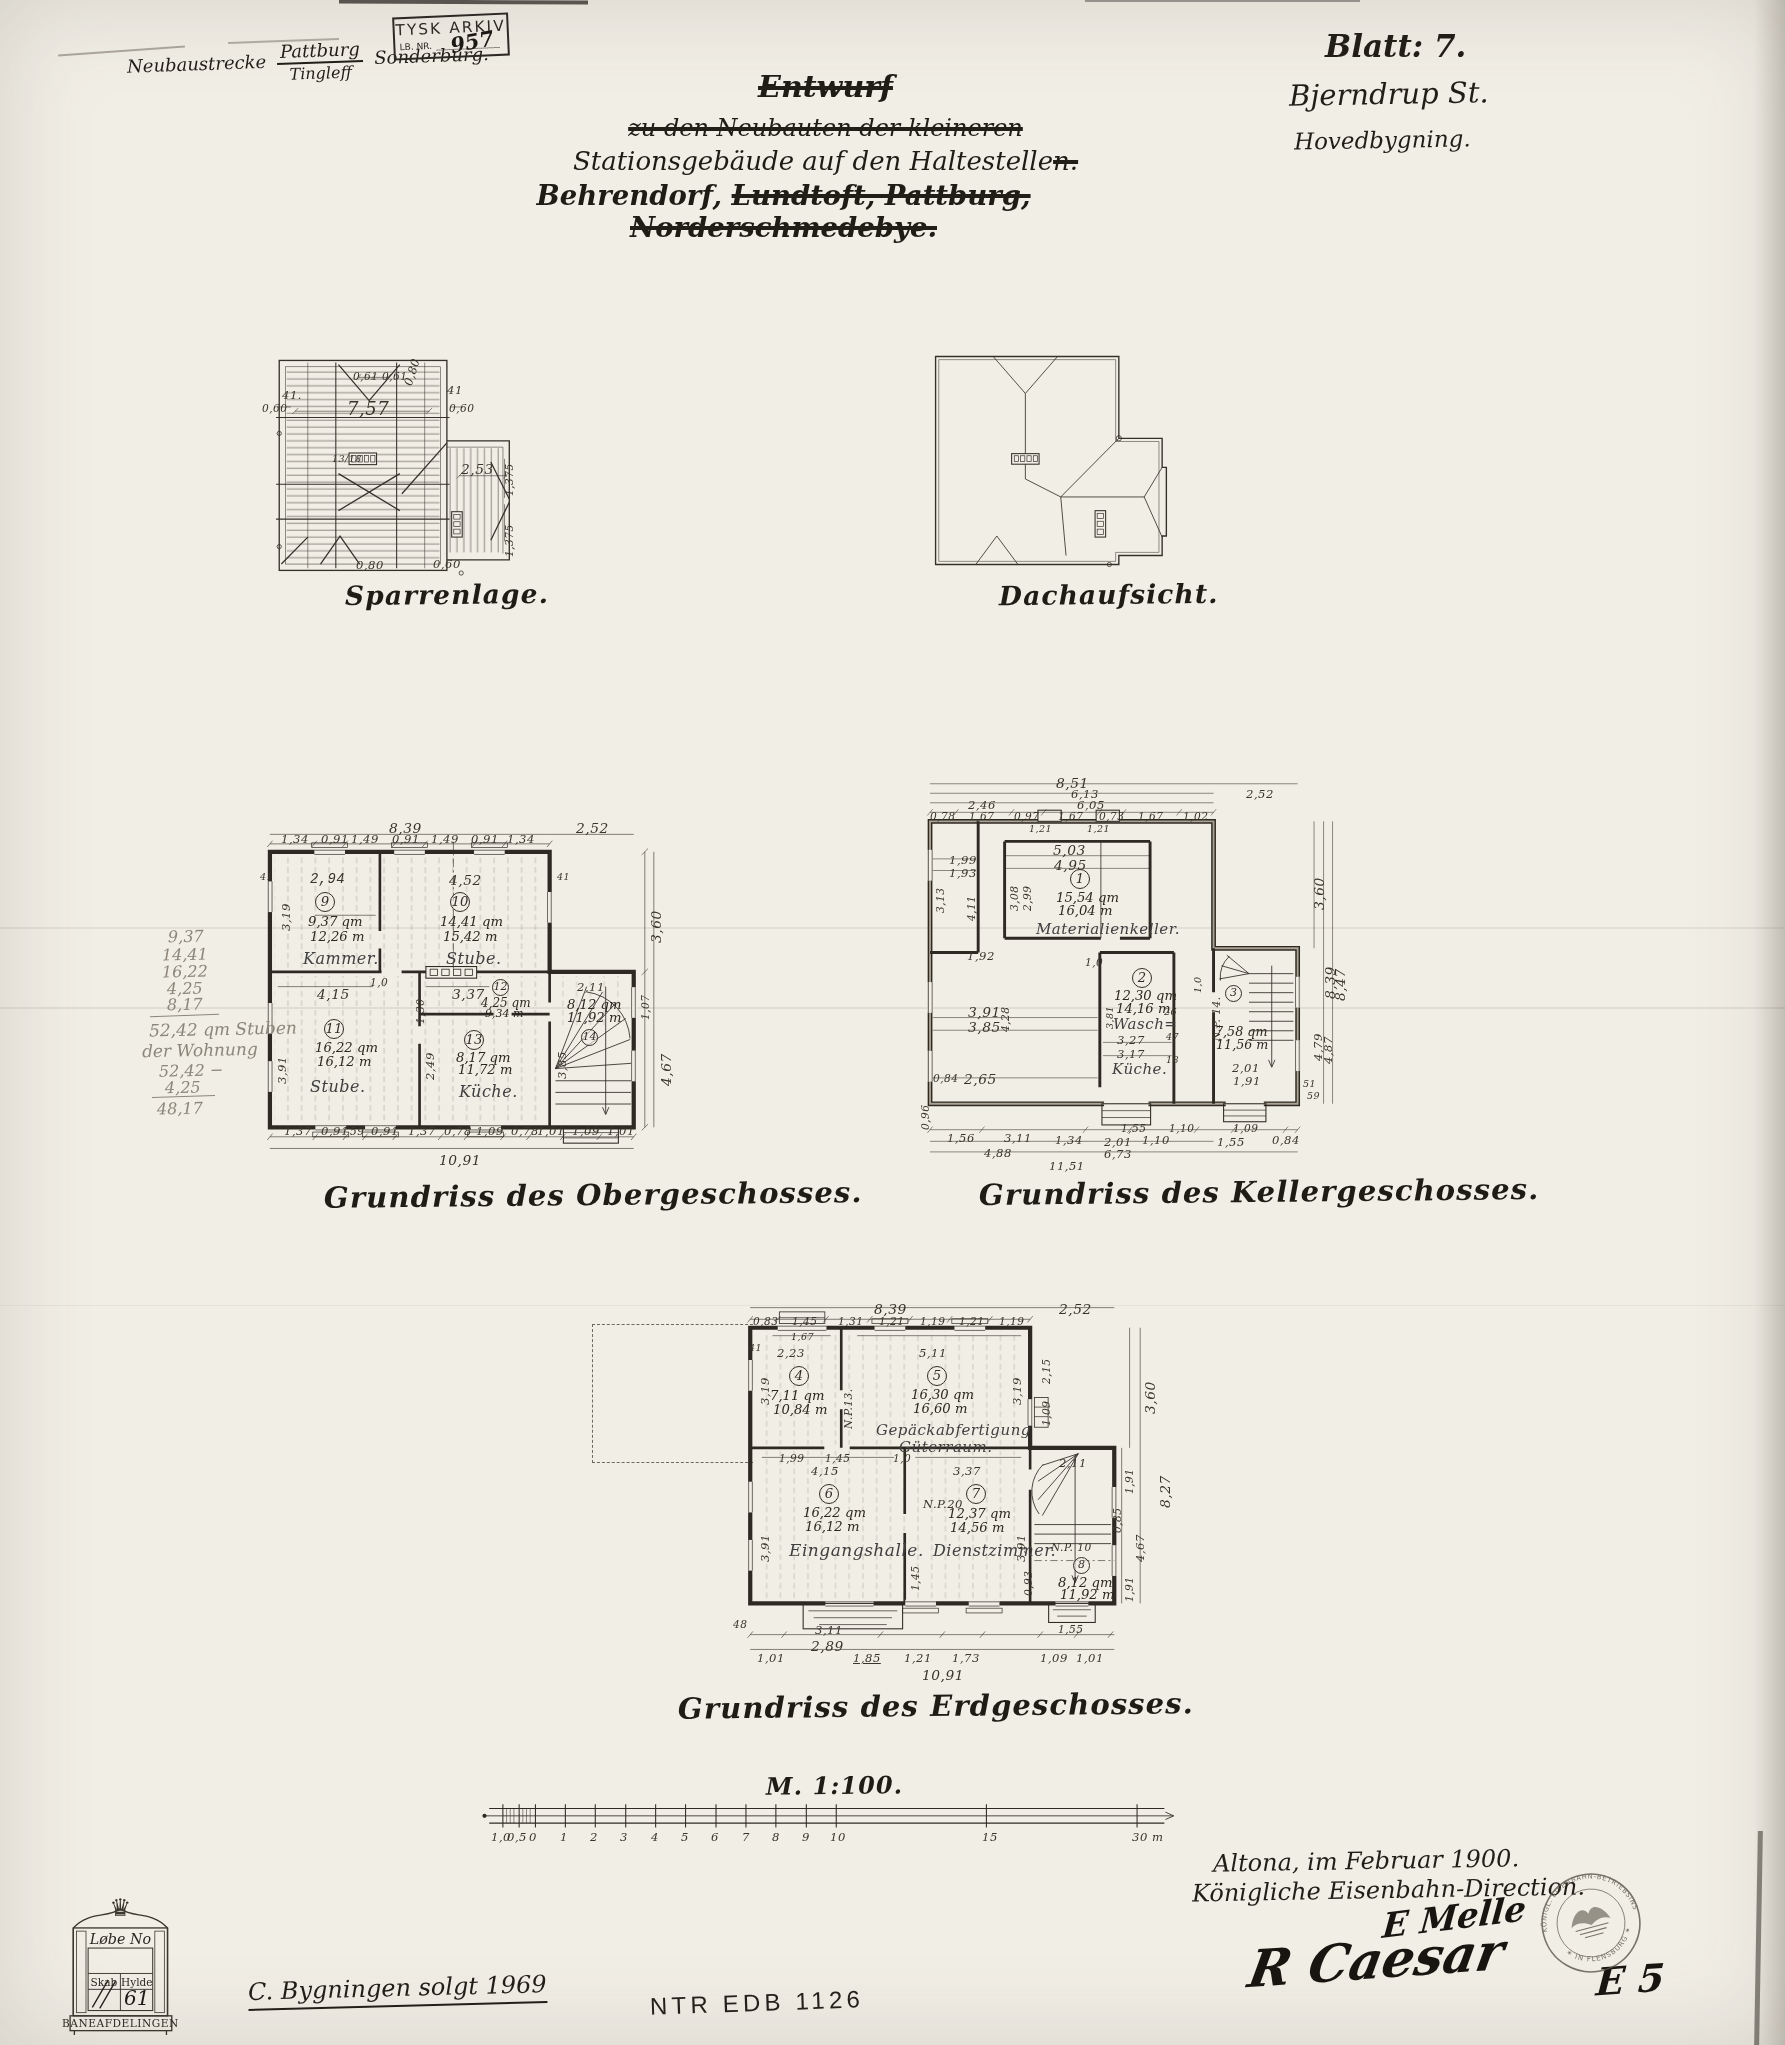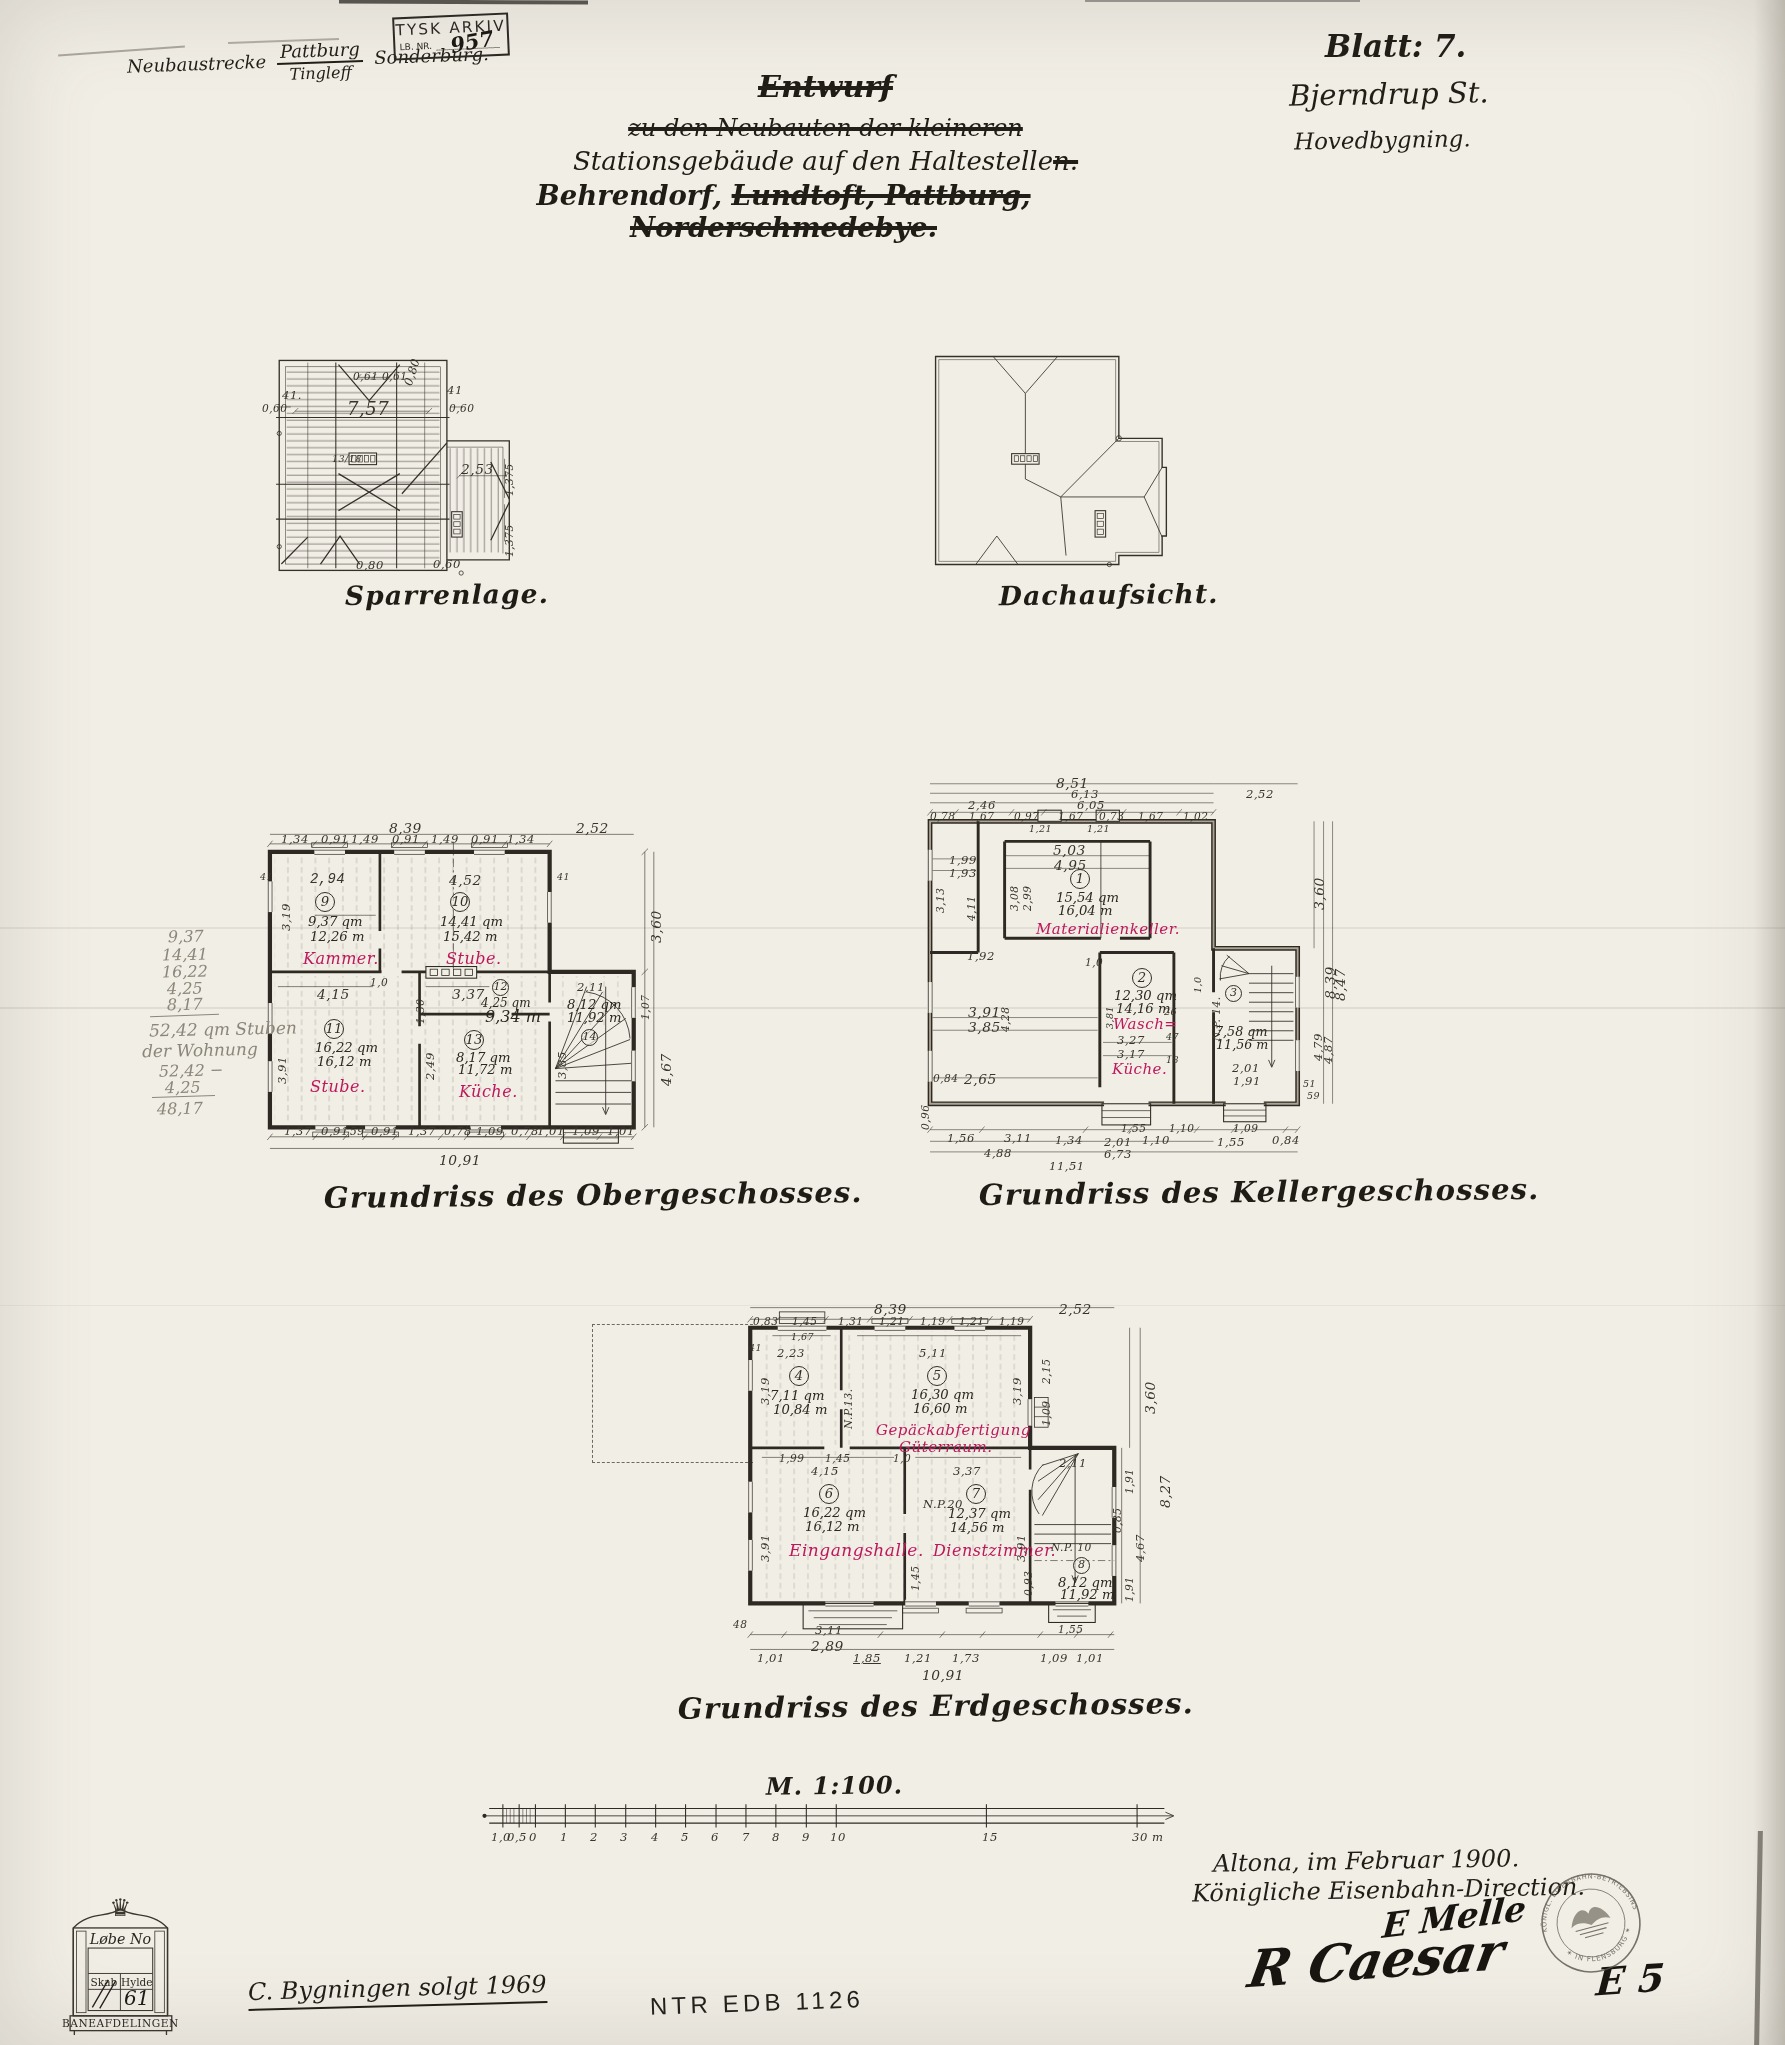--- a/index.html
+++ b/index.html
@@ -8,21 +8,21 @@
   .abs{position:absolute;}
   svg{position:absolute;overflow:visible;}
   .dim{position:absolute;font:italic 12.7px "DejaVu Serif",serif;color:#39352c;white-space:nowrap;letter-spacing:0.5px;}
   .f20{font-size:10.6px}.f18{font-size:9.5px}.f22{font-size:11.6px}.f26{font-size:13.8px}.f34{font-size:18px}
   .rot{transform:rotate(-90deg);transform-origin:0 0;}
   .rot75{transform:rotate(-72deg);transform-origin:0 0;}
   .circ{position:absolute;box-sizing:border-box;width:20px;height:20px;border:1.6px solid #332e27;border-radius:50%;
         text-align:center;font:italic 13.2px/17px "DejaVu Serif",serif;color:#332e27;background:rgba(241,238,230,.6);}
   .circ.sm{width:17px;height:17px;font-size:11px;line-height:13.8px;}
   .hw{position:absolute;font-family:"DejaVu Serif",serif;font-style:italic;color:#211d17;white-space:nowrap;}
-  .rname{position:absolute;font:italic 16px "DejaVu Serif",serif;color:#be185d;white-space:nowrap;letter-spacing:0.5px;}
+  .rname{position:absolute;font:italic 16px "DejaVu Serif",serif;color:#404040;white-space:nowrap;letter-spacing:0.5px;}
   .rarea{position:absolute;font:italic 13.2px "DejaVu Serif",serif;color:#2c2820;white-space:nowrap;}
   .cap{position:absolute;font:italic 700 29px "DejaVu Serif",serif;color:#1f1b15;letter-spacing:1.1px;white-space:nowrap;transform:rotate(-.6deg);}
   .strike{text-decoration:line-through;text-decoration-thickness:3.7px;text-decoration-color:#221e18;}
   .pencil{position:absolute;font:italic 16px "DejaVu Serif",serif;color:#8c867a;white-space:nowrap;transform:rotate(-1.2deg);}
   .sig{position:absolute;font-family:"DejaVu Serif",serif;font-style:italic;font-weight:600;color:#181410;white-space:nowrap;}
   .artifact{position:absolute;pointer-events:none;}
 </style>
 </head>
 <body>
 
@@ -291,21 +291,21 @@
   <span class="circ" style="left:450px;top:892px;">10</span>
   <span class="rarea" style="left:440px;top:914px;">14,41 qm</span>
   <span class="rarea" style="left:443px;top:929px;">15,42 m</span>
   <span class="rname" style="left:446px;top:949px;">Stube.</span>
   <span class="circ" style="left:324px;top:1019px;">11</span>
   <span class="rarea" style="left:315px;top:1040px;">16,22 qm</span>
   <span class="rarea" style="left:317px;top:1054px;">16,12 m</span>
   <span class="rname" style="left:310px;top:1077px;">Stube.</span>
   <span class="circ sm" style="left:492px;top:979px;">12</span>
   <span class="rarea" style="left:481px;top:996px;font-size:12px;">4,25 qm</span>
-  <span class="rarea" style="left:485px;top:1007px;font-size:16px;">9,34 m</span>
+  <span class="rarea" style="left:485px;top:1007px;font-size:11px;">9,34 m</span>
   <span class="circ" style="left:464px;top:1030px;">13</span>
   <span class="rarea" style="left:456px;top:1050px;">8,17 qm</span>
   <span class="rarea" style="left:458px;top:1062px;">11,72 m</span>
   <span class="rname" style="left:459px;top:1082px;">Küche.</span>
   <span class="rarea" style="left:567px;top:997px;">8,12 qm</span>
   <span class="rarea" style="left:567px;top:1010px;">11,92 m</span>
   <span class="circ sm" style="left:581px;top:1029px;">14</span>
   <div class="cap" style="left:324px;top:1178px;">Grundriss des Obergeschosses.</div>
 
   <svg style="left:925px;top:770px" width="429" height="402" viewBox="0 0 810 760">

